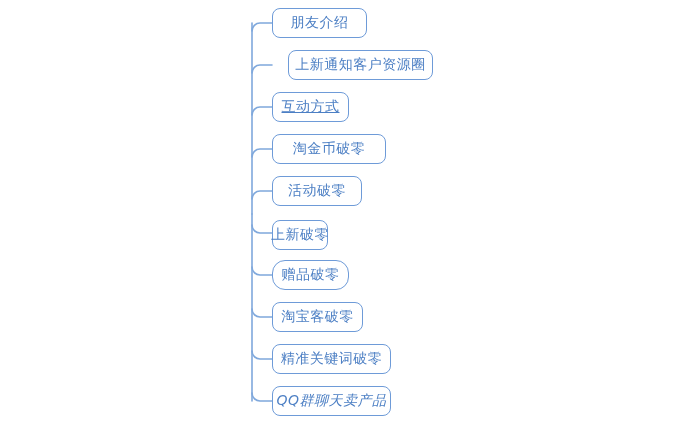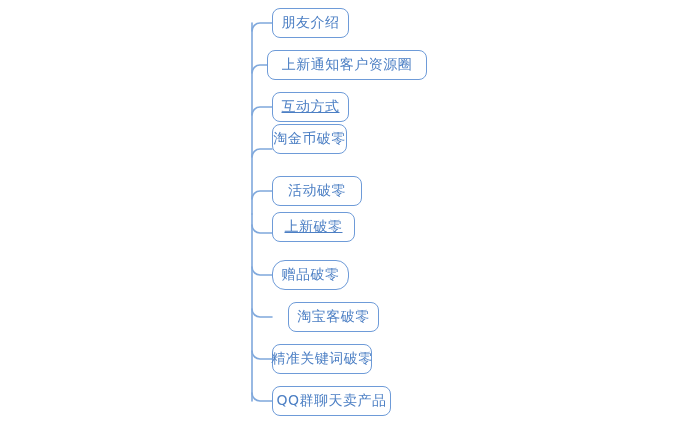--- a/index.html
+++ b/index.html
@@ -70,45 +70,45 @@
       <path d="M 252 199 A 8 8 0 0 1 260 191 H 272" fill="none" stroke="#7FA8DC" stroke-width="1.6" stroke-linecap="round"></path>
       <path d="M 252 225 A 8 8 0 0 0 260 233 H 272" fill="none" stroke="#7FA8DC" stroke-width="1.6" stroke-linecap="round"></path>
       <path d="M 252 267 A 8 8 0 0 0 260 275 H 272" fill="none" stroke="#7FA8DC" stroke-width="1.6" stroke-linecap="round"></path>
       <path d="M 252 309 A 8 8 0 0 0 260 317 H 272" fill="none" stroke="#7FA8DC" stroke-width="1.6" stroke-linecap="round"></path>
       <path d="M 252 351 A 8 8 0 0 0 260 359 H 272" fill="none" stroke="#7FA8DC" stroke-width="1.6" stroke-linecap="round"></path>
       <path d="M 252 393 A 8 8 0 0 0 260 401 H 272" fill="none" stroke="#7FA8DC" stroke-width="1.6" stroke-linecap="round"></path>
     </svg>
 
 
   <div id="children-container">
-      <div class="node child" style="left: 272px; top: 8px; width: 77px;">
+      <div class="node child" style="left: 272px; top: 8px; width: 95px;">
         <span>朋友介绍</span>
       </div>
-      <div class="node child" style="left: 267px; top: 50px; width: 160px;">
+      <div class="node child" style="left: 288px; top: 50px; width: 145px;">
         <span>上新通知客户资源圈</span>
       </div>
       <div class="node child" style="left: 272px; top: 92px; width: 77px; text-decoration: underline;">
         <span>互动方式</span>
       </div>
-      <div class="node child" style="left: 272px; top: 124px; width: 75px;">
+      <div class="node child" style="left: 272px; top: 134px; width: 114px;">
         <span>淘金币破零</span>
       </div>
       <div class="node child" style="left: 272px; top: 176px; width: 90px;">
         <span>活动破零</span>
       </div>
-      <div class="node child" style="left: 272px; top: 212px; width: 83px; text-decoration: underline;">
+      <div class="node child" style="left: 272px; top: 220px; width: 56px;">
         <span>上新破零</span>
       </div>
       <div class="node child" style="left: 272px; top: 260px; width: 77px; border-radius: 13px;">
         <span>赠品破零</span>
       </div>
-      <div class="node child" style="left: 272px; top: 302px; width: 91px; margin-left: 16px;">
+      <div class="node child" style="left: 272px; top: 302px; width: 91px;">
         <span>淘宝客破零</span>
       </div>
-      <div class="node child" style="left: 272px; top: 344px; width: 100px;">
+      <div class="node child" style="left: 272px; top: 344px; width: 119px;">
         <span>精准关键词破零</span>
       </div>
-      <div class="node child" style="left: 272px; top: 386px; width: 119px;">
+      <div class="node child" style="left: 272px; top: 386px; width: 119px; font-style: italic;">
         <span>QQ群聊天卖产品</span>
       </div>
     </div>
 
 </div>
 
 </body></html>

